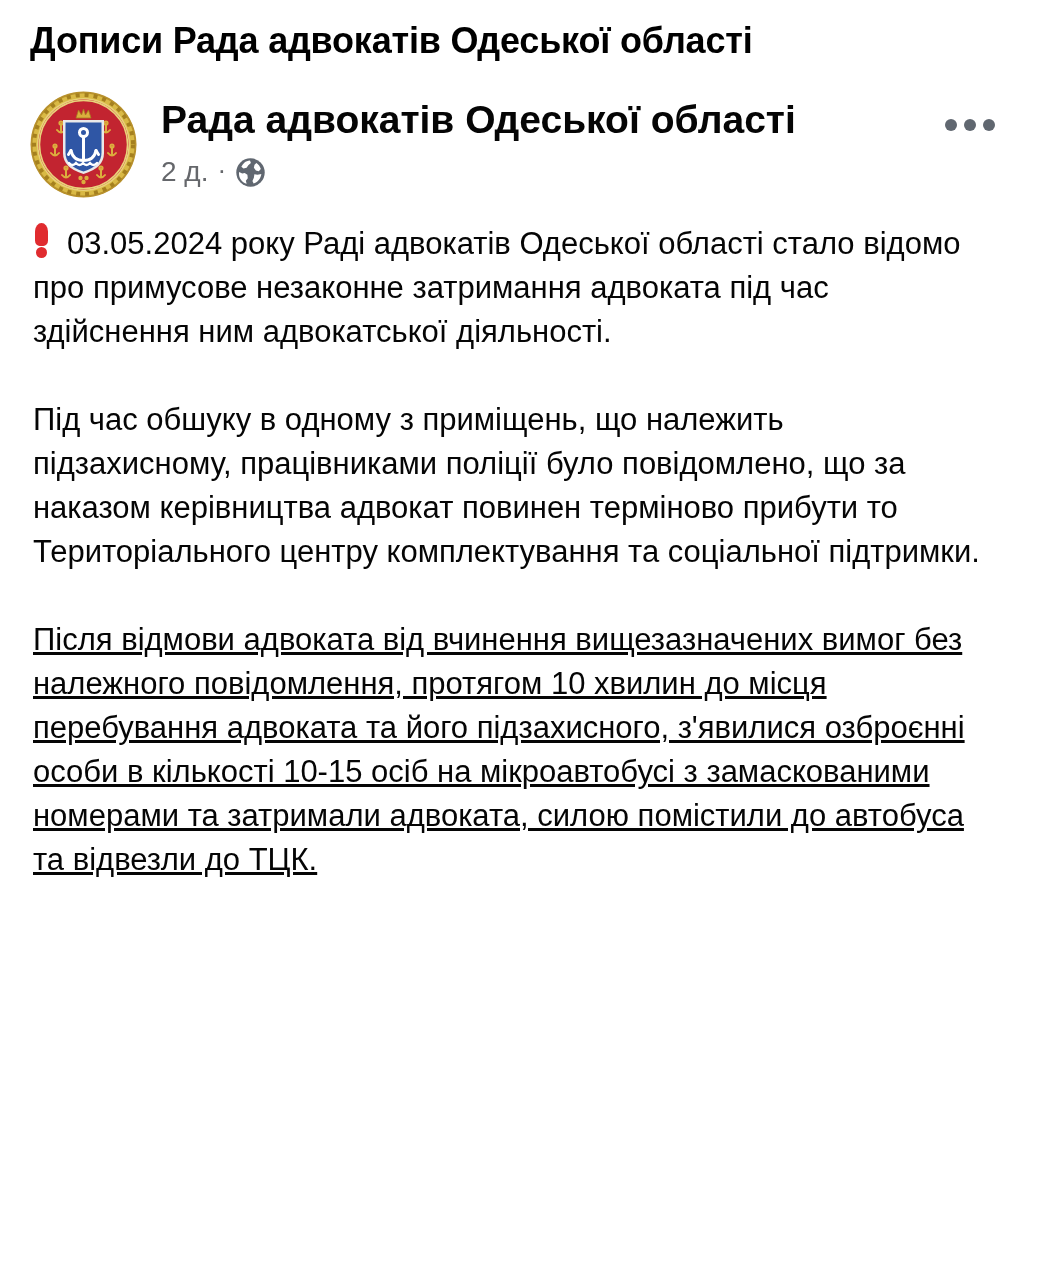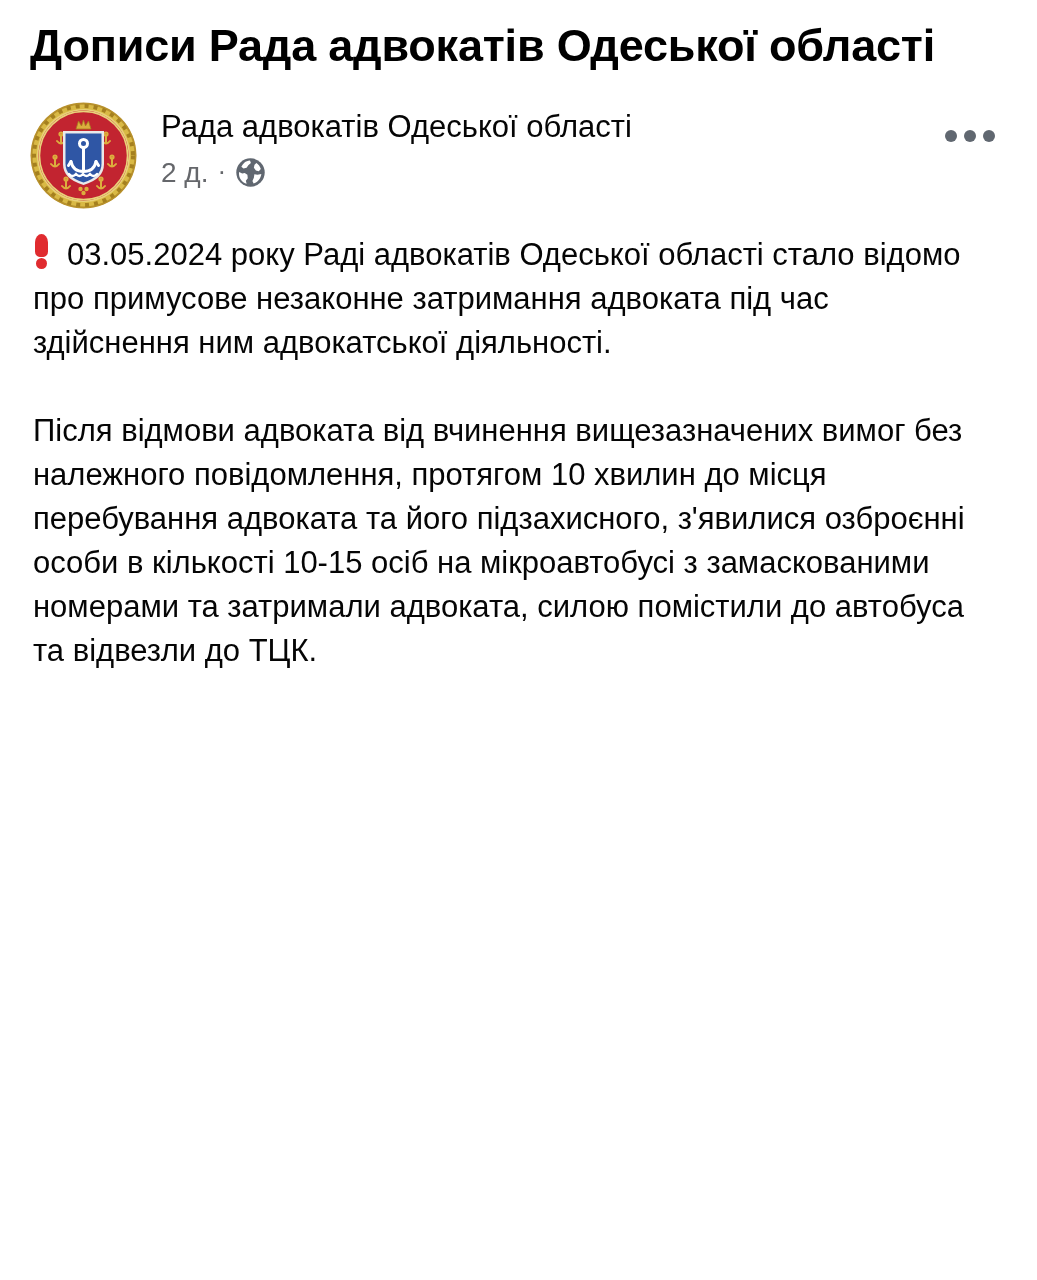--- a/index.html
+++ b/index.html
@@ -9,21 +9,21 @@
     background: #ffffff;
     font-family: "Liberation Sans", "DejaVu Sans", sans-serif;
     color: #050505;
     overflow: hidden;
     position: relative;
   }
   .feed { padding: 0; }
 
   
   .page-title {
-    font-size: 45px;
+    font-size: 36px;
     font-weight: 700;
     color: #000000;
     margin: 20px 30px 0 30px;
     letter-spacing: -0.2px;
     line-height: 1.15;
   }
 
   
   .post { margin-top: 0; }
   .post-header {
@@ -36,22 +36,22 @@
     width: 107px;
     height: 107px;
     flex: 0 0 107px;
     border-radius: 50%;
     overflow: hidden;
     cursor: pointer;
   }
   .avatar svg { display: block; }
   .header-info { margin-left: 24px; padding-top: 6px; }
   .author {
-    font-size: 31px;
-    font-weight: 400;
+    font-size: 39px;
+    font-weight: 700;
     color: #050505;
     text-decoration: none;
     line-height: 1.2;
     display: inline-block;
   }
   .meta {
     display: flex;
     align-items: center;
     gap: 9px;
     margin-top: 12px;
@@ -81,21 +81,21 @@
 
   
   .post-body {
     margin: 24px 33px 0 33px;
     width: 952px;
     font-size: 31px;
     line-height: 44px;
     color: #050505;
   }
   .post-body p { margin: 0 0 44px 0; }
-  .post-body p:last-child { margin-bottom: 0; }
+  .post-body p:last-child { margin-bottom: 0; text-decoration: underline; }
 
   
   .excl {
     display: inline-block;
     width: 17px;
     height: 35px;
     position: relative;
     margin-right: 17px;
     vertical-align: -4px;
   }
@@ -213,18 +213,19 @@
       <button class="more-button" aria-label="More options">
         <span class="dot"></span>
         <span class="dot"></span>
         <span class="dot"></span>
       </button>
 
     </header>
 
     <div class="post-body">
       <p><span class="excl"></span><span>03.05.2024 року Раді адвокатів Одеської області стало відомо про примусове незаконне затримання адвоката під час здійснення ним адвокатської діяльності.</span></p>
+      <p>Під час обшуку в одному з приміщень, що належить підзахисному, працівниками поліції було повідомлено, що за наказом керівництва  адвокат повинен терміново прибути то Територіального центру комплектування та соціальної підтримки.</p>
       <p>Після відмови адвоката від вчинення вищезазначених вимог без належного повідомлення, протягом 10 хвилин до місця перебування адвоката та його підзахисного, з'явилися озброєнні особи в кількості 10-15 осіб на мікроавтобусі з замаскованими номерами та затримали адвоката, силою помістили до автобуса та відвезли до ТЦК.</p>
     </div>
 
   </article>
 
 </div>
 
 </body></html>

